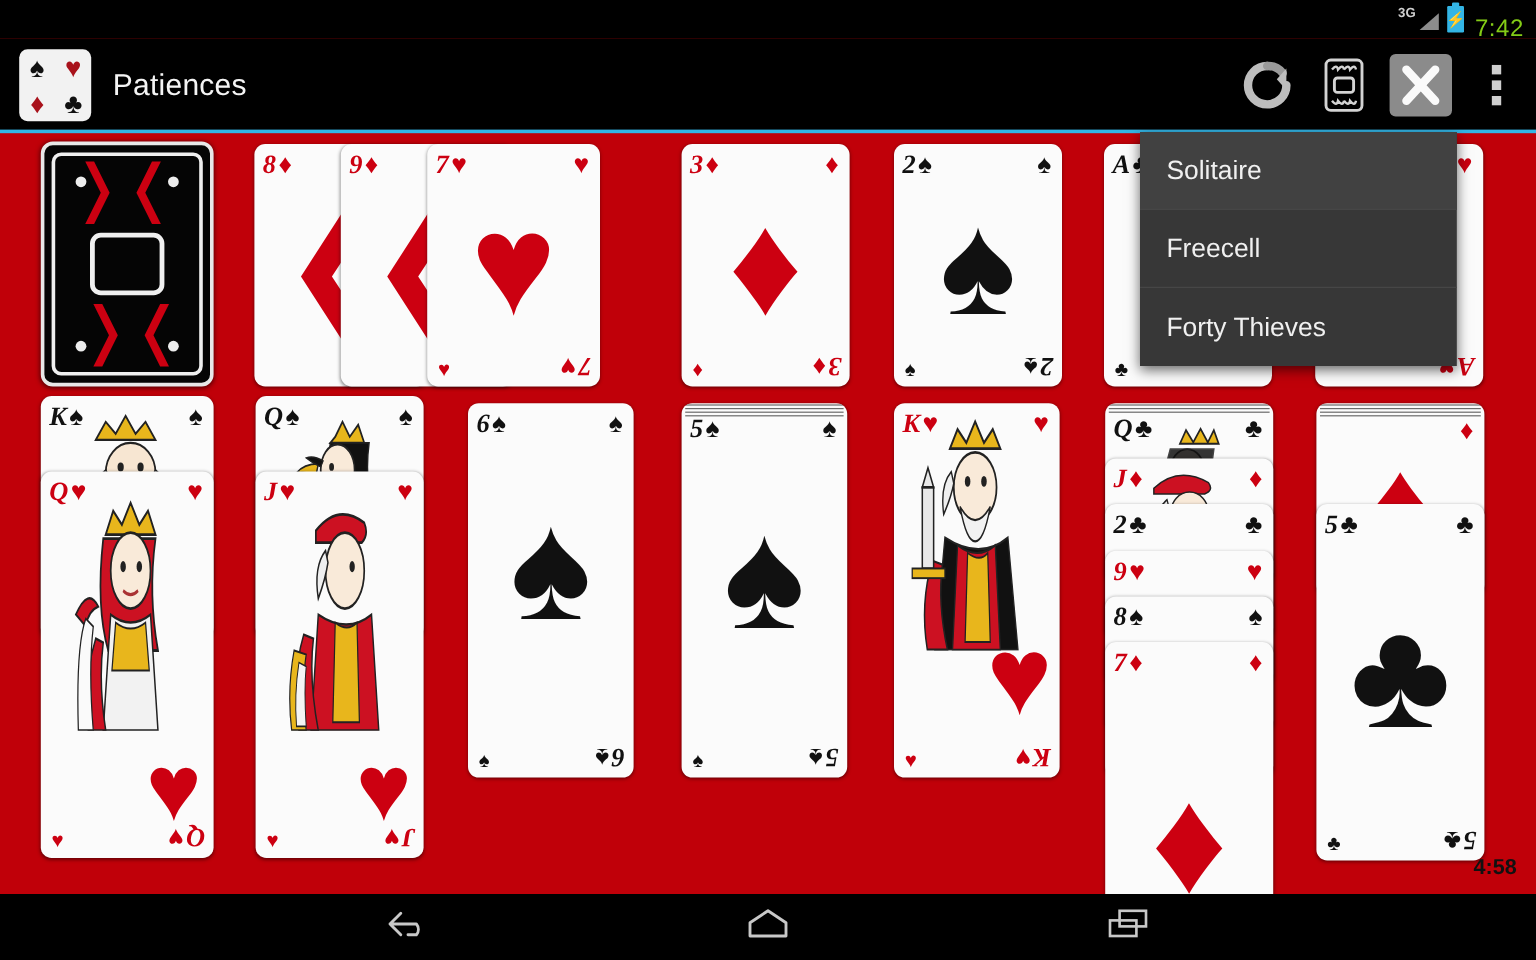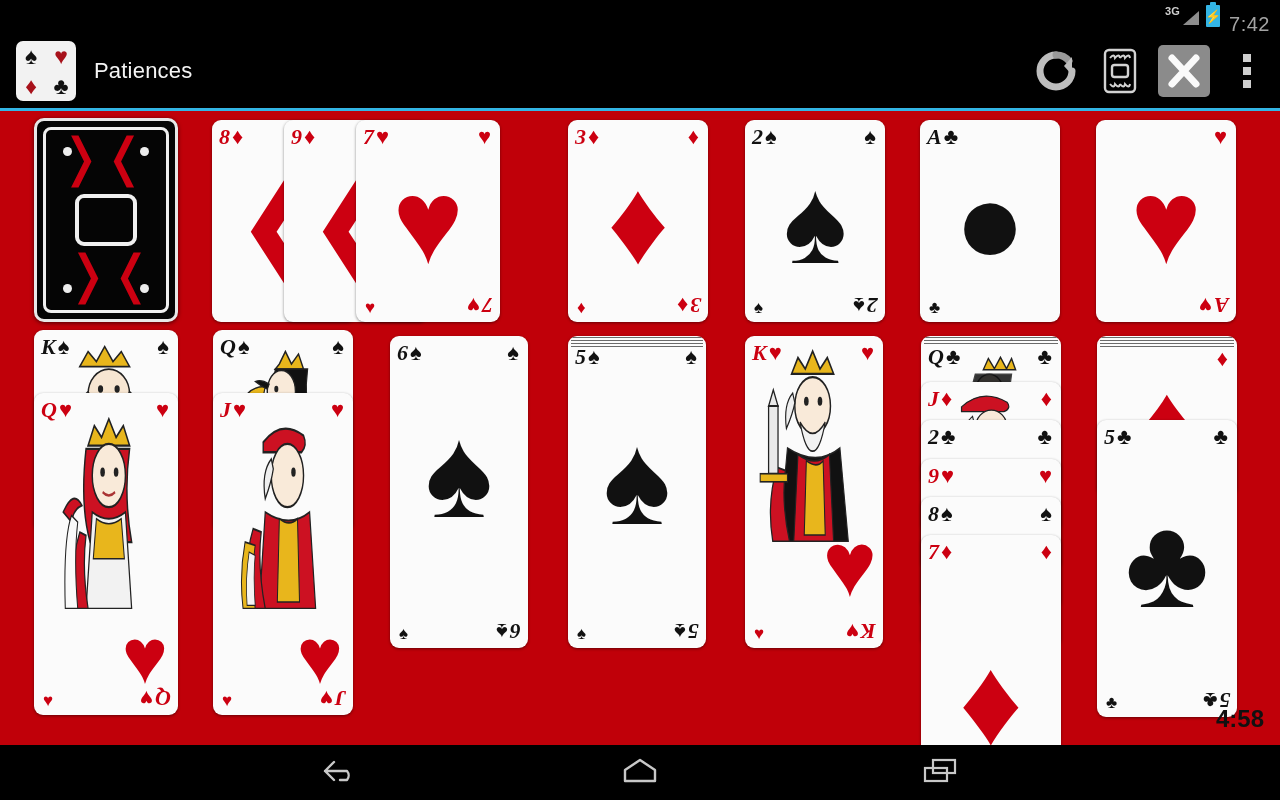--- a/index.html
+++ b/index.html
@@ -30,38 +30,38 @@
   #status-bar .battery{
     width:14px; height:22px; background:#33b5e5; border-radius:1px;
     position:relative; display:flex; align-items:center; justify-content:center;
   }
   #status-bar .battery::before{
     content:""; position:absolute; top:-3px; left:4px; width:6px; height:3px;
     background:#33b5e5; border-radius:1px 1px 0 0;
   }
   #status-bar .battery .bolt{ font-size:13px; color:#fff; line-height:1; }
   #status-bar .clock{
-    font-size:20px; color:#a3a3a3; letter-spacing:0.5px; padding-left:2px;margin-top:16px;
+    font-size:20px; color:#84cc16; letter-spacing:0.5px; padding-left:2px;margin-top:16px;
   }
 
   
   #action-bar{
     position:absolute; left:0; top:32px; width:1280px; height:78px;
     background:#000; display:flex; align-items:center;
   }
   #app-icon{
     width:60px; height:60px; margin-left:16px; border-radius:7px;
     background:#f2f2f2; display:grid; grid-template-columns:1fr 1fr;
     grid-template-rows:1fr 1fr; align-items:center; justify-items:center;
     box-shadow:0 1px 2px rgba(0,0,0,.6);
   }
   #app-icon span{ font-size:23px; line-height:1; }
   #app-icon .blk{ color:#111; } #app-icon .red{ color:#a8121b; }
   #app-title{
-    color:#f4f4f4; font-size:22px; margin-left:18px; font-weight:normal;
+    color:#f4f4f4; font-size:25px; margin-left:18px; font-weight:normal;
     letter-spacing:.2px;
   }
   #action-icons{ margin-left:auto; display:flex; align-items:center; }
   .act-btn{
     width:64px; height:64px; display:flex; align-items:center;
     justify-content:center; cursor:pointer; position:relative;
   }
   .act-btn.pressed{ }
   .act-btn.pressed .icon-box{
     background:#8b8b8b; border-radius:5px;
@@ -143,21 +143,21 @@
 
   
   .facecard .art{
     position:absolute; left:16%; top:7%; width:72%; height:62%;
     pointer-events:none;
   }
   .facecard .pip-mid{ bottom:20px; right:10px; font-size:78px; }
 
   #timer{
     position:absolute; right:16px; bottom:12px; color:#111;
-    font-size:24px; font-weight:bold; font-family:"Liberation Sans", sans-serif;
+    font-size:18px; font-weight:bold; font-family:"Liberation Sans", sans-serif;
   }
 
   
   #nav-bar{
     position:absolute; left:0; bottom:0; width:1280px; height:55px;
     background:#000; display:flex; align-items:center; justify-content:center;
   }
   #nav-bar .nav-btn{
     width:200px; height:55px; display:flex; align-items:center;
     justify-content:center; cursor:pointer;
@@ -629,20 +629,29 @@
     <div class="corner br blk">
       <span class="rk">5</span>
         <span>♣</span>
       </div>
   </div>
 
   <div id="timer">4:58</div>
 </div>
 
 <div id="dropdown-menu">
+  <div class="menu-item hl">
+    <span>Solitaire</span>
+  </div>
+  <div class="menu-item">
+    <span>Freecell</span>
+  </div>
+  <div class="menu-item">
+    <span>Forty Thieves</span>
+  </div>
 </div>
 
 <div id="nav-bar">
   <div class="nav-btn">
     <span>
       <svg width="40" height="28" viewBox="0 0 40 28">
         <path d="M5 14 L14 5 M5 14 L14 23 M5 14 L27 14 a7 7 0 0 1 0 9 L20 23" fill="none" stroke="#c8c8c8" stroke-width="2.4" stroke-linecap="round" stroke-linejoin="round"></path>
       </svg>
     </span>
   </div>

